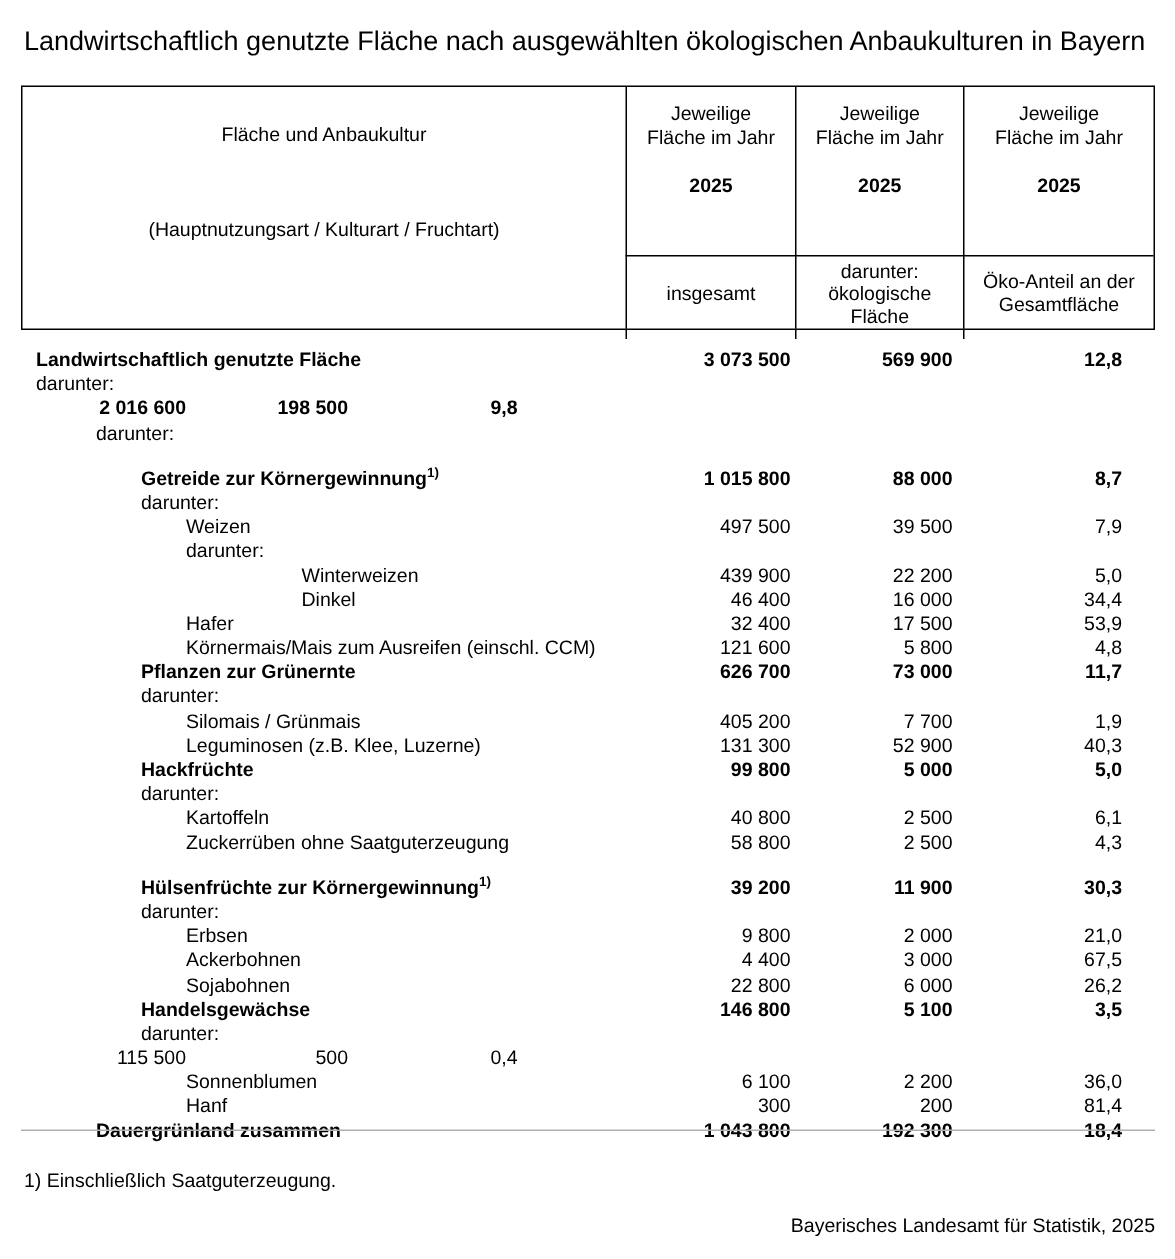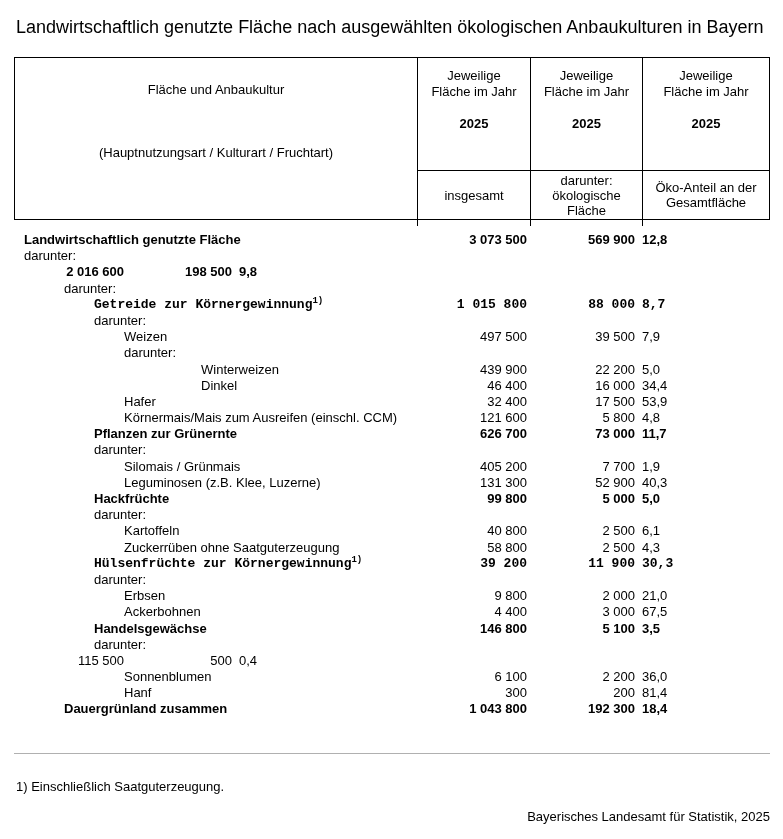--- a/index.html
+++ b/index.html
@@ -52,25 +52,25 @@
 
   .tick { position: absolute; top: 219px; height: 7px; width: 1px; background: #000; }
   .tick.t1 { left: 417px; }
   .tick.t2 { left: 530px; }
   .tick.t3 { left: 642px; }
 
   
   .tbody { position: absolute; left: 14px; top: 232px; width: 756px; font-size: 13px; }
   .row { display: flex; height: 16.2px; line-height: 16.2px; }
   .row.bold { font-weight: bold; }
-  .row.gap { margin-top: 0; font-family: Liberation Mono, monospace; }
+  .row.gap { margin-top: 14px; }
   .c-label { width: 403px; box-sizing: border-box; white-space: nowrap; overflow: visible; }
   .c-n1 { width: 113px; text-align: right; padding-right: 3px;  box-sizing: border-box; }
   .c-n2 { width: 112px; text-align: right; padding-right: 7px;  box-sizing: border-box; }
-  .c-n3 { width: 128px; text-align: left; padding-right: 22px; box-sizing: border-box; }
+  .c-n3 { width: 128px; text-align: right; padding-right: 22px; box-sizing: border-box; }
   sup { font-size: 9px; line-height: 0; vertical-align: super; }
 
   .divider { position: absolute; left: 14px; top: 753px; width: 756px; height: 1px; background: #b0b0b0; }
 
   .footnote { position: absolute; left: 16px; top: 779px; font-size: 13px; }
   .source { position: absolute; right: 13px; top: 809px; font-size: 13px; }
 </style>
 </head>
 <body>
 
@@ -248,20 +248,26 @@
         <div class="c-n1">9 800</div>
         <div class="c-n2">2 000</div>
         <div class="c-n3">21,0</div>
       </div>
       <div class="row">
         <div class="c-label" style="padding-left: 110px;"><span>Ackerbohnen</span></div>
         <div class="c-n1">4 400</div>
         <div class="c-n2">3 000</div>
         <div class="c-n3">67,5</div>
       </div>
+      <div class="row">
+        <div class="c-label" style="padding-left: 110px;"><span>Sojabohnen</span></div>
+        <div class="c-n1">22 800</div>
+        <div class="c-n2">6 000</div>
+        <div class="c-n3">26,2</div>
+      </div>
       <div class="row bold">
         <div class="c-label" style="padding-left: 80px;"><span>Handelsgewächse</span></div>
         <div class="c-n1">146 800</div>
         <div class="c-n2">5 100</div>
         <div class="c-n3">3,5</div>
       </div>
       <div class="row">
         <div class="c-label" style="padding-left: 80px;"><span>darunter:</span></div>
         <div class="c-n1"></div>
         <div class="c-n2"></div>

